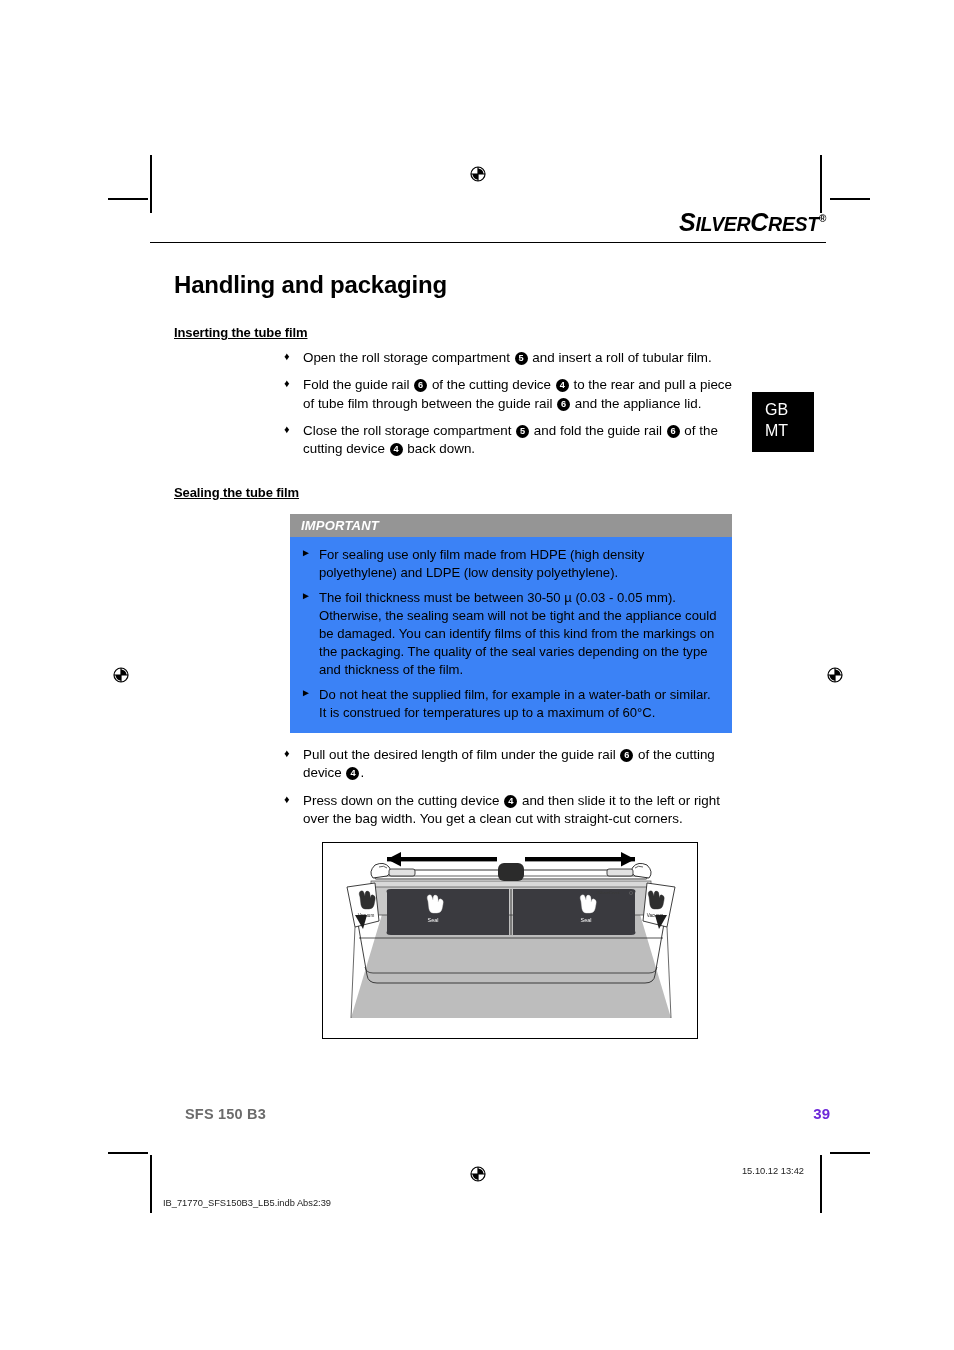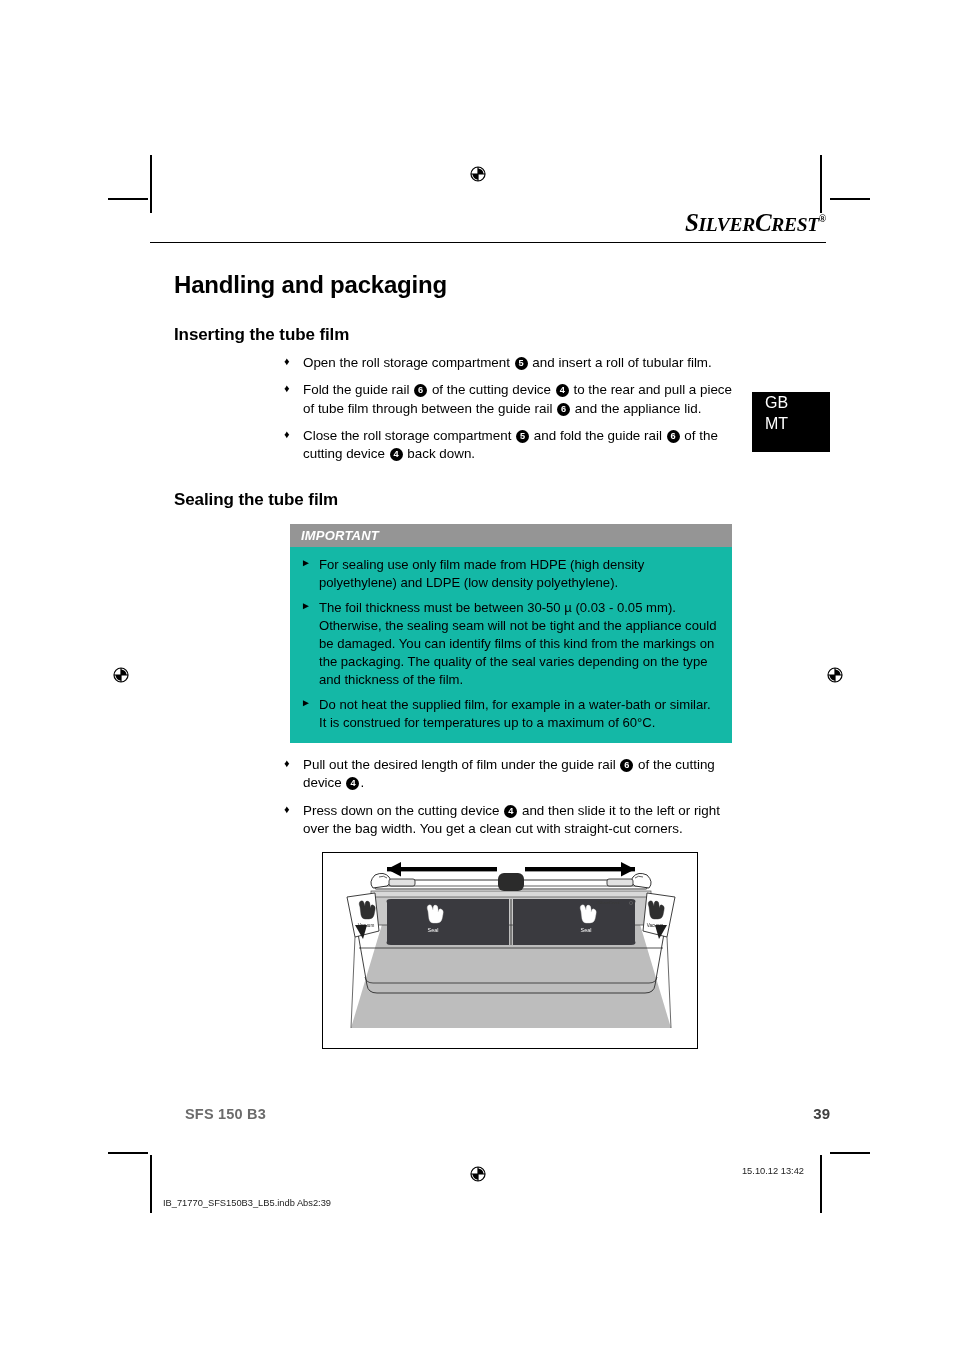--- a/index.html
+++ b/index.html
@@ -31,21 +31,21 @@
     width: 680px;
     height: 930px;
   }
 
   
   .brandwrap {
     text-align: right;
     padding-right: 4px;
   }
   .brand {
-    font-family: Liberation Serif, serif;
+    font-family: Liberation Sans, sans-serif;
     font-style: italic;
     font-weight: bold;
     font-size: 25px;
     letter-spacing: -0.3px;
     color: #000;
     display: inline-block;
     line-height: 1;
   }
   .brand .big { font-size: 25px; }
   .brand .sml { font-size: 19.5px; }
@@ -58,24 +58,25 @@
   }
 
   
   h1.h-main {
     font-size: 24px;
     font-weight: bold;
     margin: 28px 0 0 24px;
     letter-spacing: -0.2px;
   }
   h2.h-sub {
-    font-size: 17px;
+    font-size: 13px;
     font-weight: bold;
     margin: 26px 0 0 24px;
     letter-spacing: -0.1px;
+    text-decoration: underline;
   }
 
   .intro {
     margin: 10px 0 0 134px;
     width: 446px;
     font-size: 13.4px;
     line-height: 1.33;
   }
 
   
@@ -114,21 +115,21 @@
     font-weight: bold;
     text-align: center;
     vertical-align: 1px;
     margin: 0 1px;
   }
 
   
   .impbox {
     margin: 14px 0 0 140px;
     width: 442px;
-    background: #14b8a6;
+    background: #3b82f6;
   }
   .impbox .imphead {
     background: #959595;
     color: #ffffff;
     font-style: italic;
     font-weight: bold;
     font-size: 13px;
     padding: 4px 0 4px 11px;
     letter-spacing: 0.2px;
   }
@@ -177,43 +178,43 @@
   .footer .model {
     font-size: 14.5px;
     font-weight: bold;
     color: #6b6b6b;
     letter-spacing: 0.2px;
     margin-left: 35px;
   }
   .footer .pageno {
     font-size: 15px;
     font-weight: bold;
-    color: #404040;
+    color: #6d28d9;
   }
 
   .printline {
     position: absolute;
     top: 1166px;
     font-size: 9.3px;
     color: #1c1c1c;
     font-family: "Liberation Sans", sans-serif;
   }
   .printline.left { left: 163px; margin-top: 32px; }
   .printline.right { right: 150px; }
 
   
   .langbox {
     position: absolute;
     left: 752px;
     top: 392px;
-    width: 78px;
+    width: 62px;
     height: 60px;
     background: #000;
     color: #fff;
-    padding: 0 0 0 13px;
+    padding: 7px 0 0 13px;
     box-sizing: border-box;
     font-size: 16px;
     line-height: 1.33;
   }
 </style>
 </head>
 <body>
 
 <div class="crop h" style="left:108px; top:198px;"></div>
 <div class="crop v" style="left:150px; top:155px;"></div>

